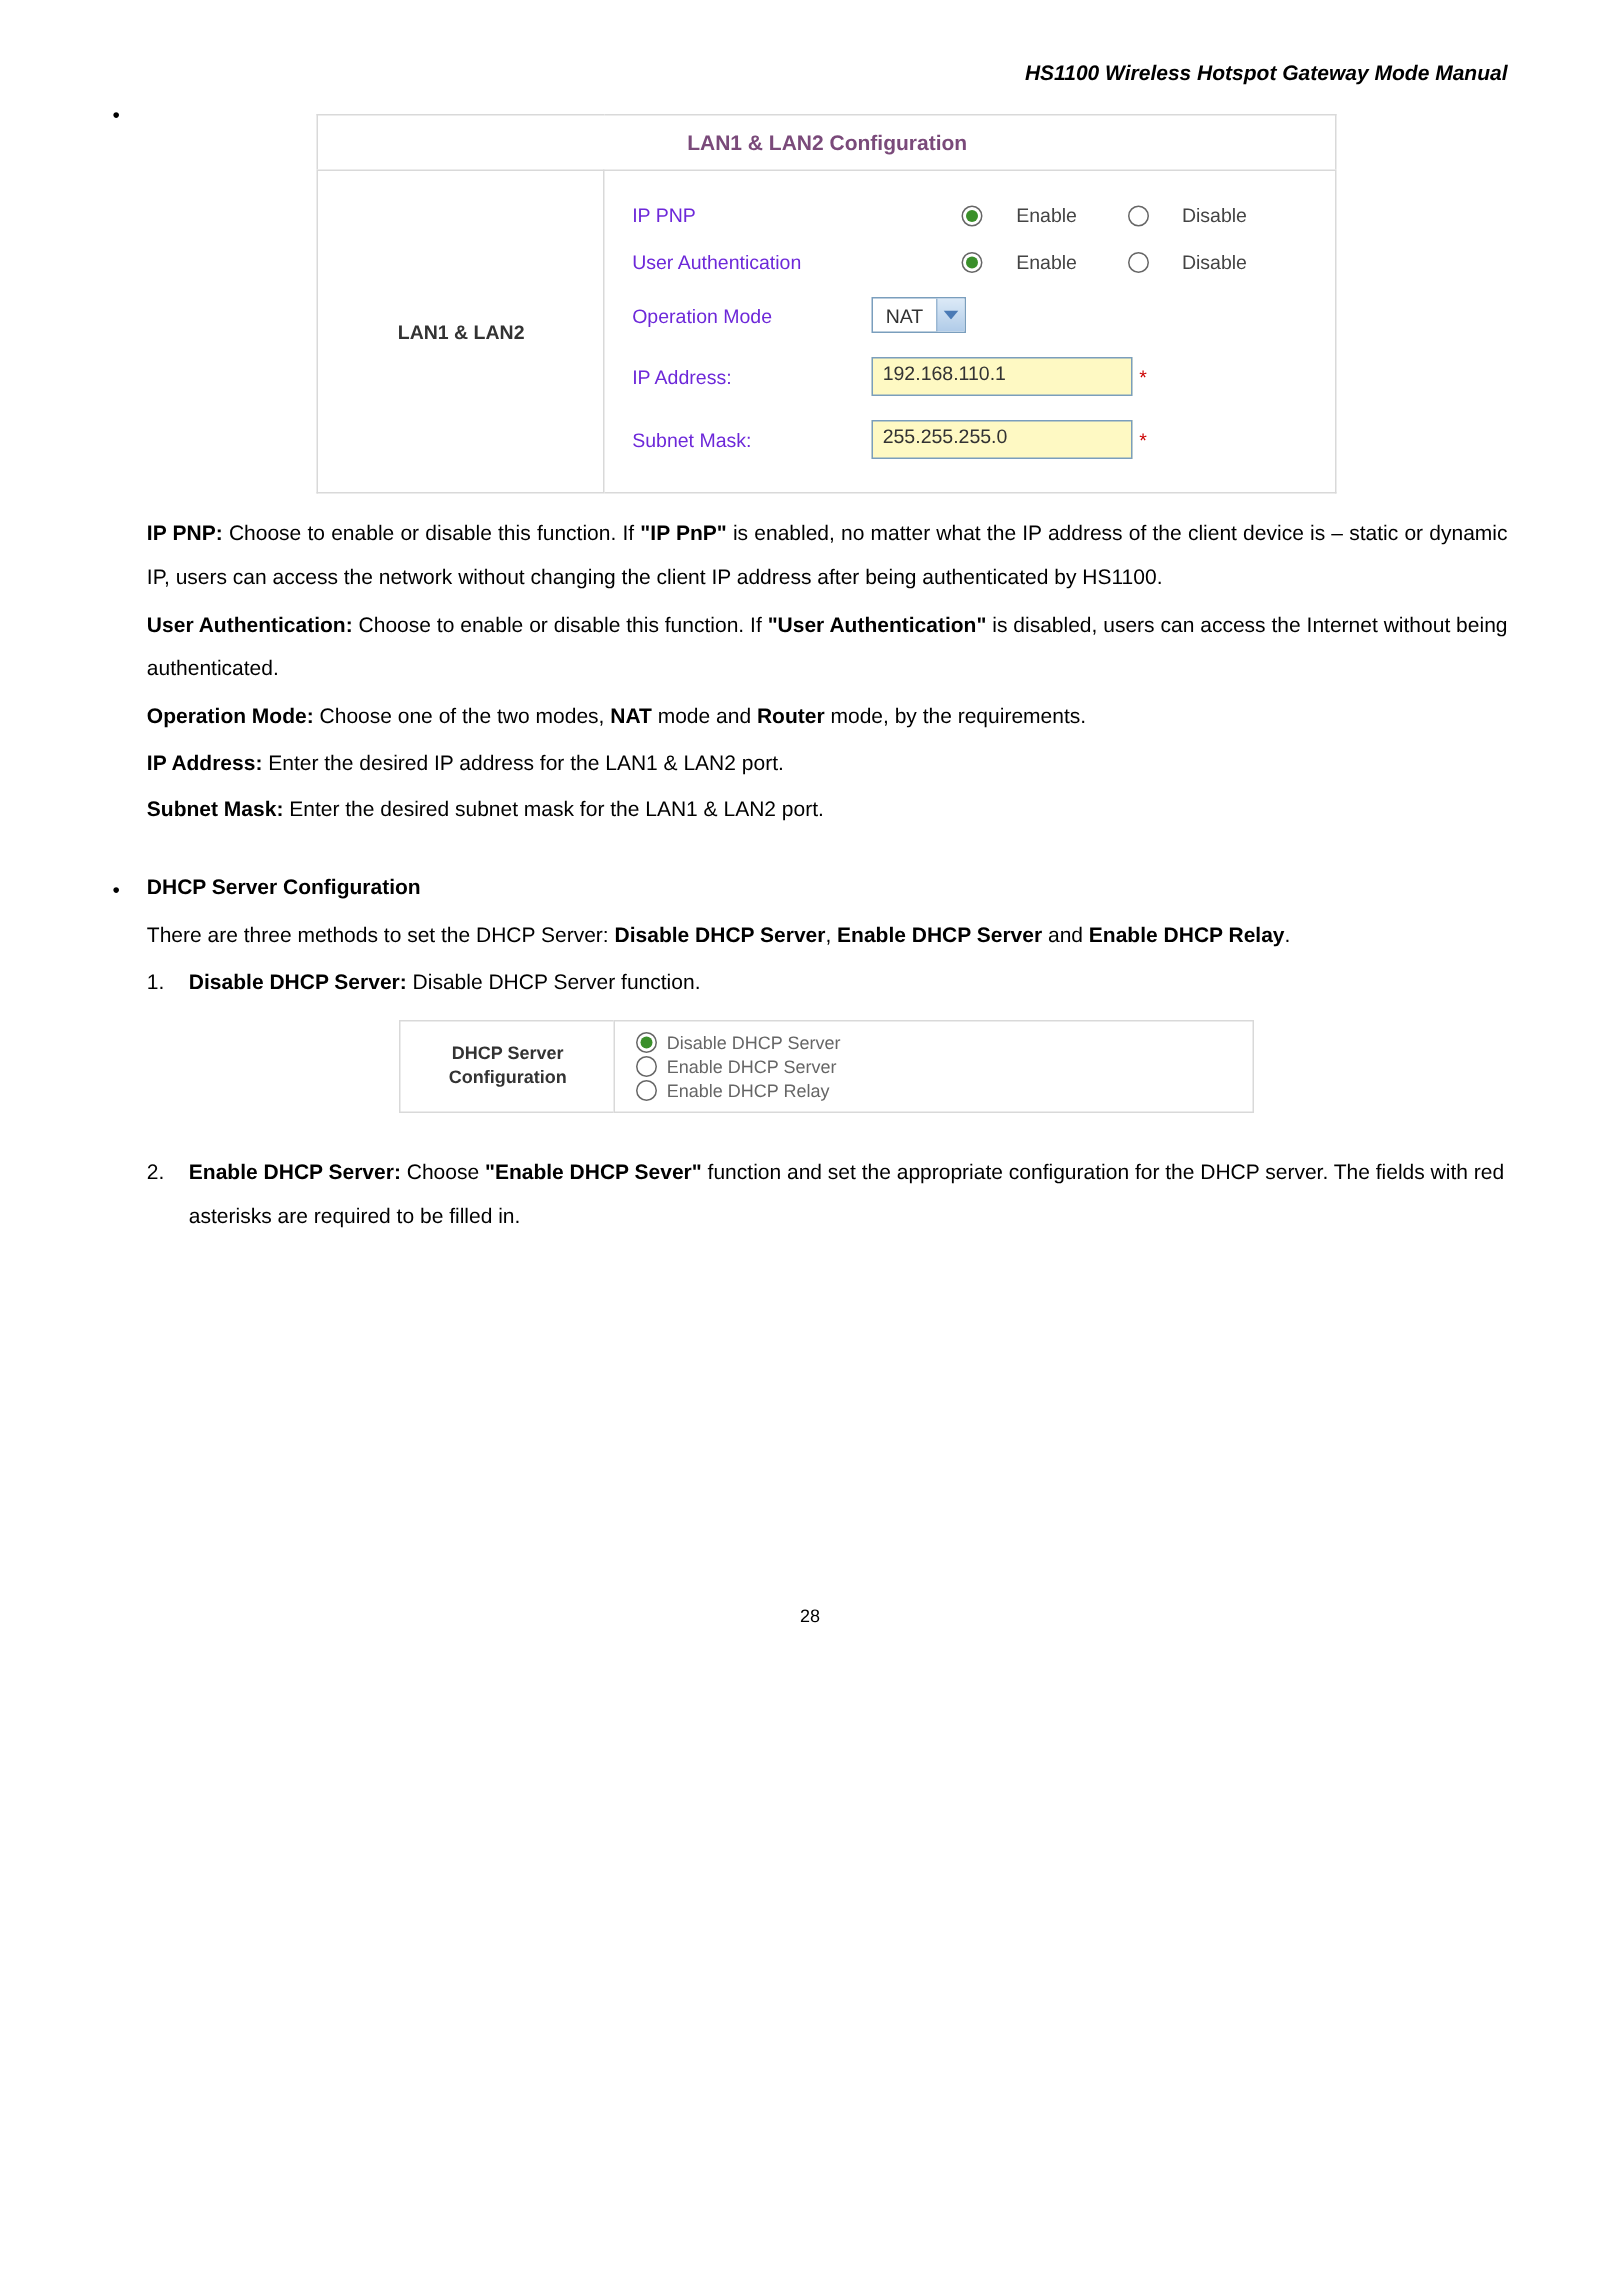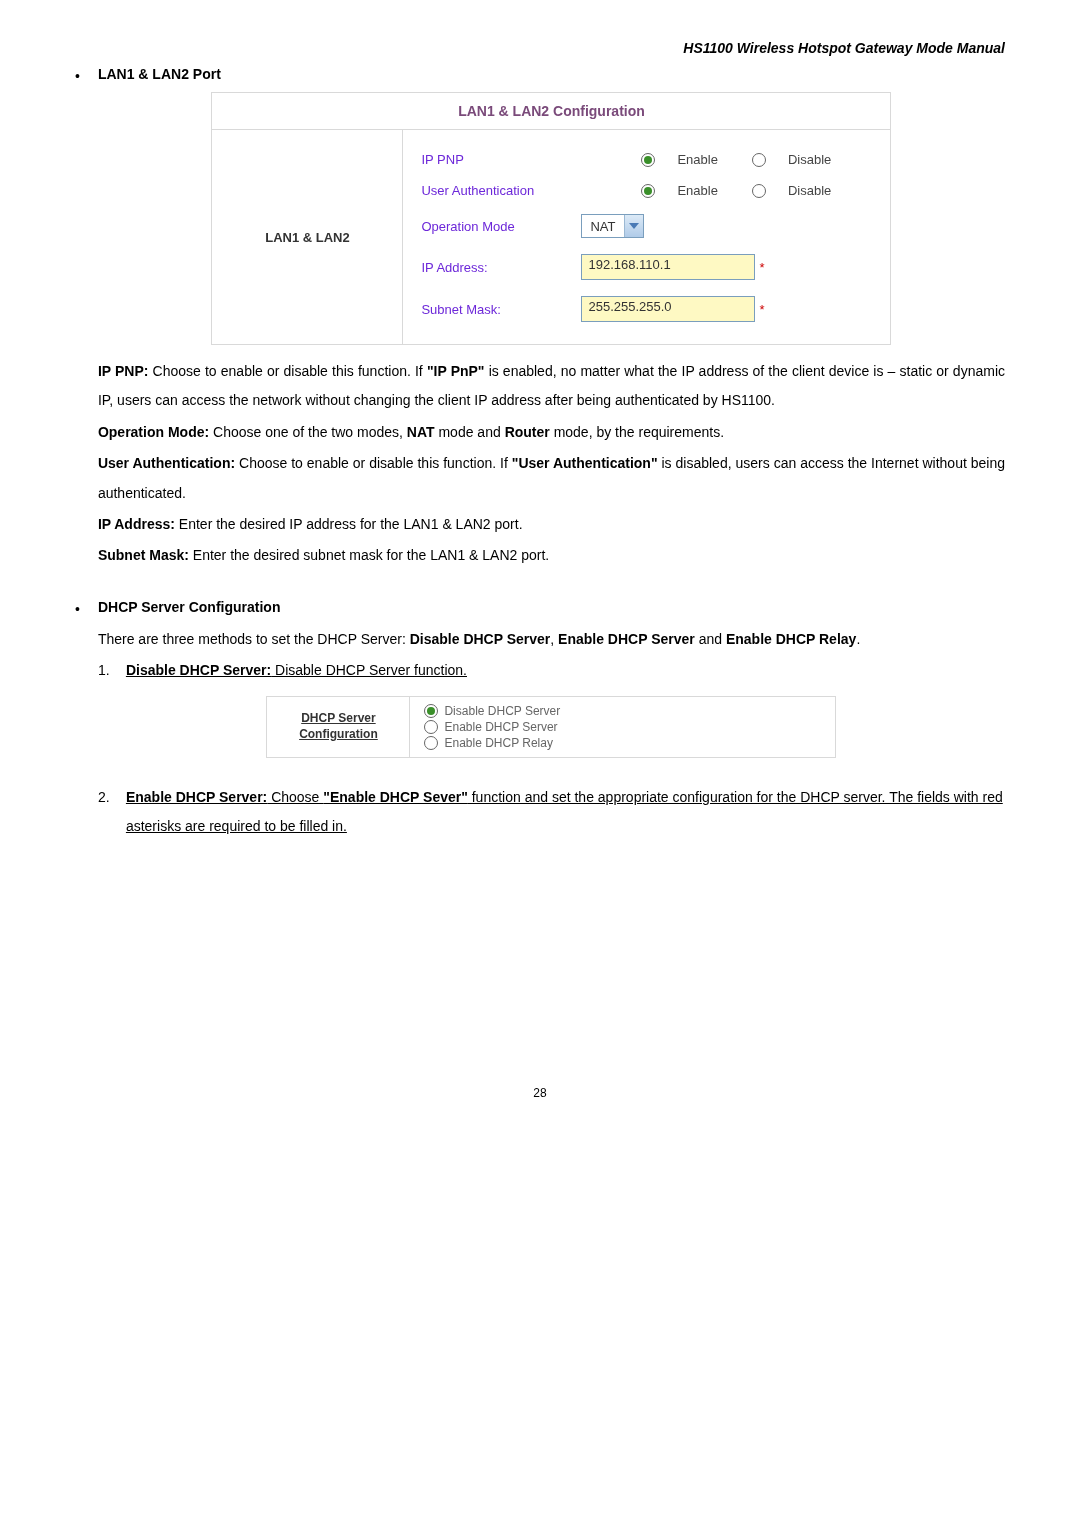--- a/index.html
+++ b/index.html
@@ -150,59 +150,57 @@
   .dhcp-side {
     width: 130px;
     text-align: center;
     font-size: 12px;
     font-weight: bold;
     color: #333;
     vertical-align: middle;
     border-right: 1px solid #d9d9d9;
     padding: 6px;
     line-height: 1.3;
-    text-decoration: underline;
   }
   .dhcp-body {
     padding: 6px 14px;
   }
   .dhcp-row {
     display: flex;
     align-items: center;
     font-size: 12px;
     color: #666;
     padding: 1px 0;
   }
   .numbered-item {
     display: flex;
     line-height: 2.1;
     margin-bottom: 5px;
   }
   .num {
     width: 28px;
     flex-shrink: 0;
   }
-  .num-content { flex: 1; text-decoration: underline; }
+  .num-content { flex: 1; }
   .page-num {
     text-align: center;
     font-size: 12px;
     margin-top: 240px;
   }
 </style>
 </head>
 <body>
 
 
 
 <div class="header-title">HS1100 Wireless Hotspot Gateway Mode Manual</div>
 
 <div class="bullet-section">
   <span class="bullet-dot">•</span>
   <div class="content-block">
-    <div class="section-heading">LAN1 &amp; LAN2 Port</div>
 
     <table class="config-table">
       <tbody>
           <tr class="config-title-row">
         <td colspan="2">LAN1 &amp; LAN2 Configuration</td>
       </tr>
       <tr>
         <td class="config-side">LAN1 &amp; LAN2</td>
         <td class="config-body">
           <div class="form-row">
@@ -246,24 +244,24 @@
           </div>
         </td>
       </tr>
     </tbody>
       </table>
 
     <p class="body-para">
       <span class="inline-bold">IP PNP:</span><span> Choose to enable or disable this function. If </span><span class="inline-bold">"IP PnP"</span><span> is enabled, no matter what the IP address of the client device is – static or dynamic IP, users can access the network without changing the client IP address after being authenticated by HS1100.</span>
     </p>
     <p class="body-para">
+      <span class="inline-bold">User Authentication:</span><span> Choose to enable or disable this function. If </span><span class="inline-bold">"User Authentication"</span><span> is disabled, users can access the Internet without being authenticated.</span>
+    </p>
+    <p class="body-para">
       <span class="inline-bold">Operation Mode:</span><span> Choose one of the two modes, </span><span class="inline-bold">NAT</span><span> mode and </span><span class="inline-bold">Router</span><span> mode, by the requirements.</span>
-    </p>
-    <p class="body-para">
-      <span class="inline-bold">User Authentication:</span><span> Choose to enable or disable this function. If </span><span class="inline-bold">"User Authentication"</span><span> is disabled, users can access the Internet without being authenticated.</span>
     </p>
     <p class="body-para">
       <span class="inline-bold">IP Address:</span><span> Enter the desired IP address for the LAN1 &amp; LAN2 port.</span>
     </p>
     <p class="body-para">
       <span class="inline-bold">Subnet Mask:</span><span> Enter the desired subnet mask for the LAN1 &amp; LAN2 port.</span>
     </p>
   </div>
 </div>
 

